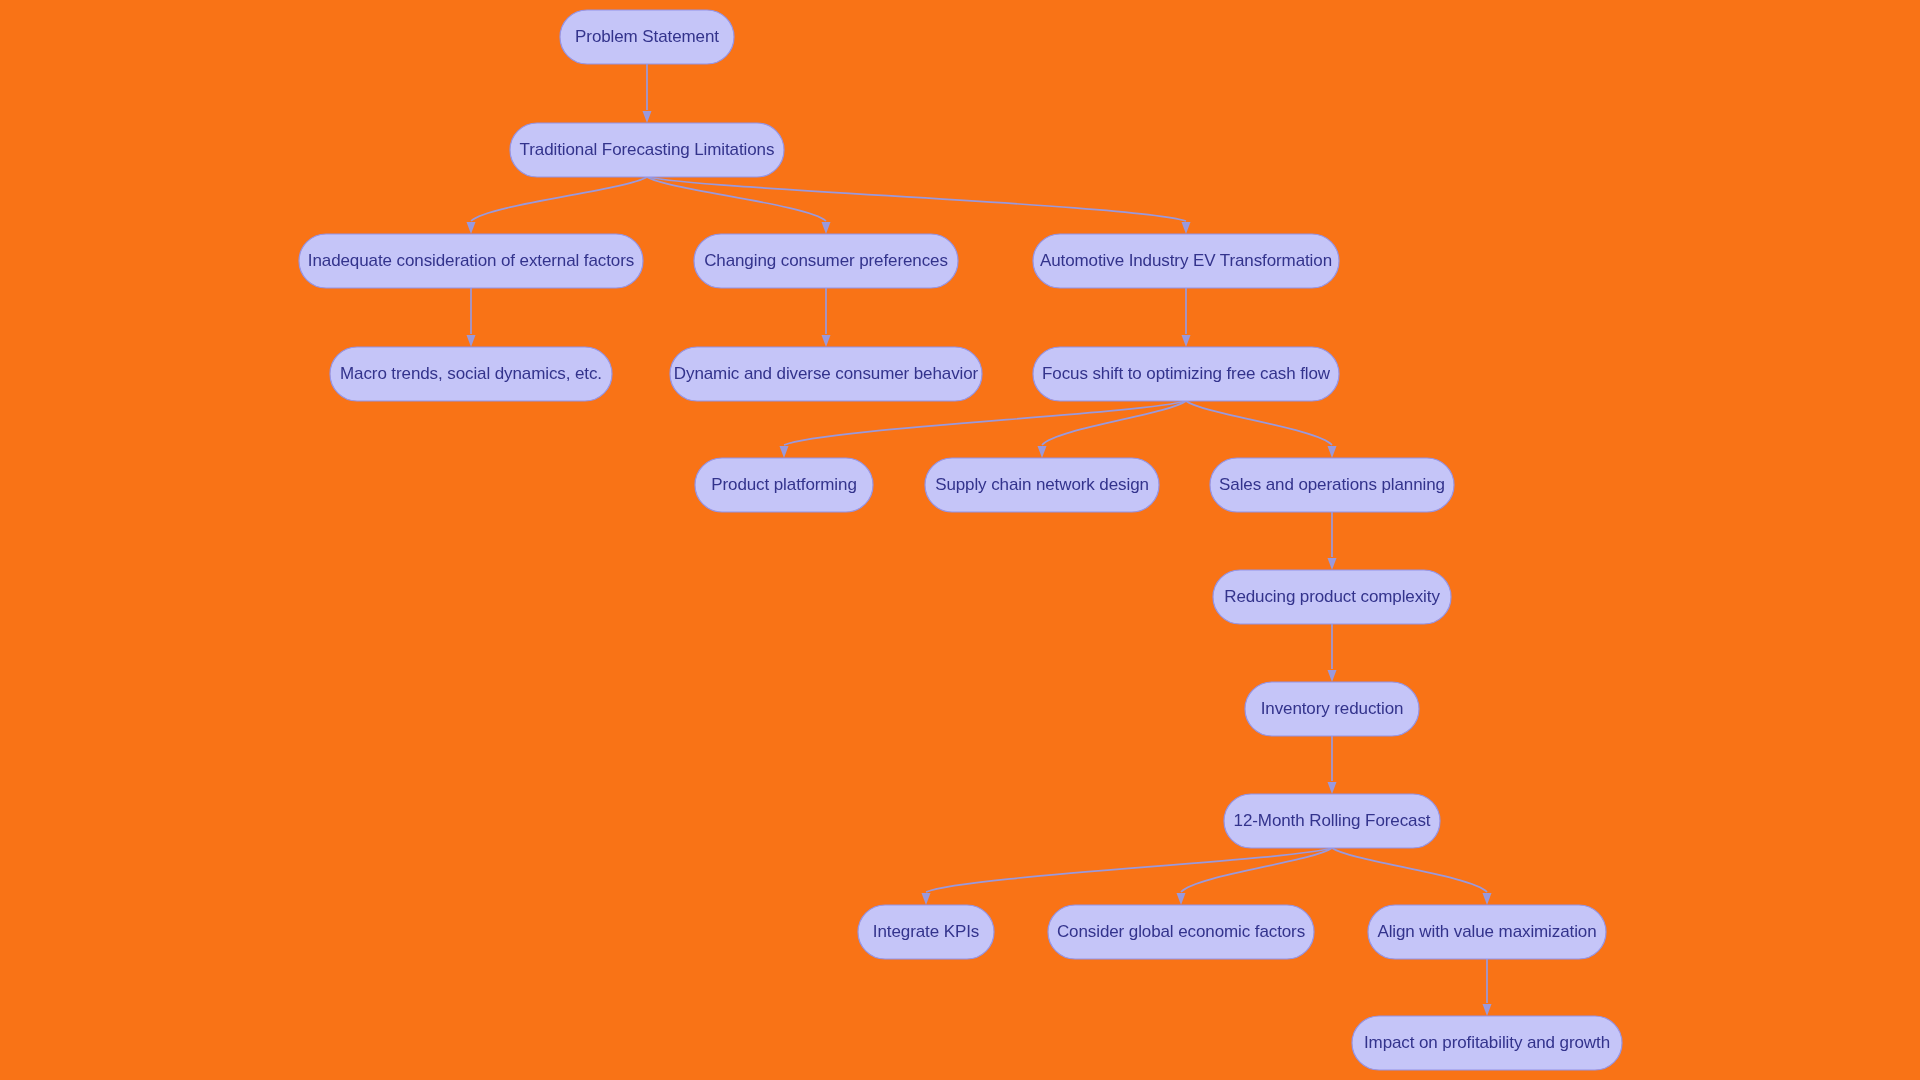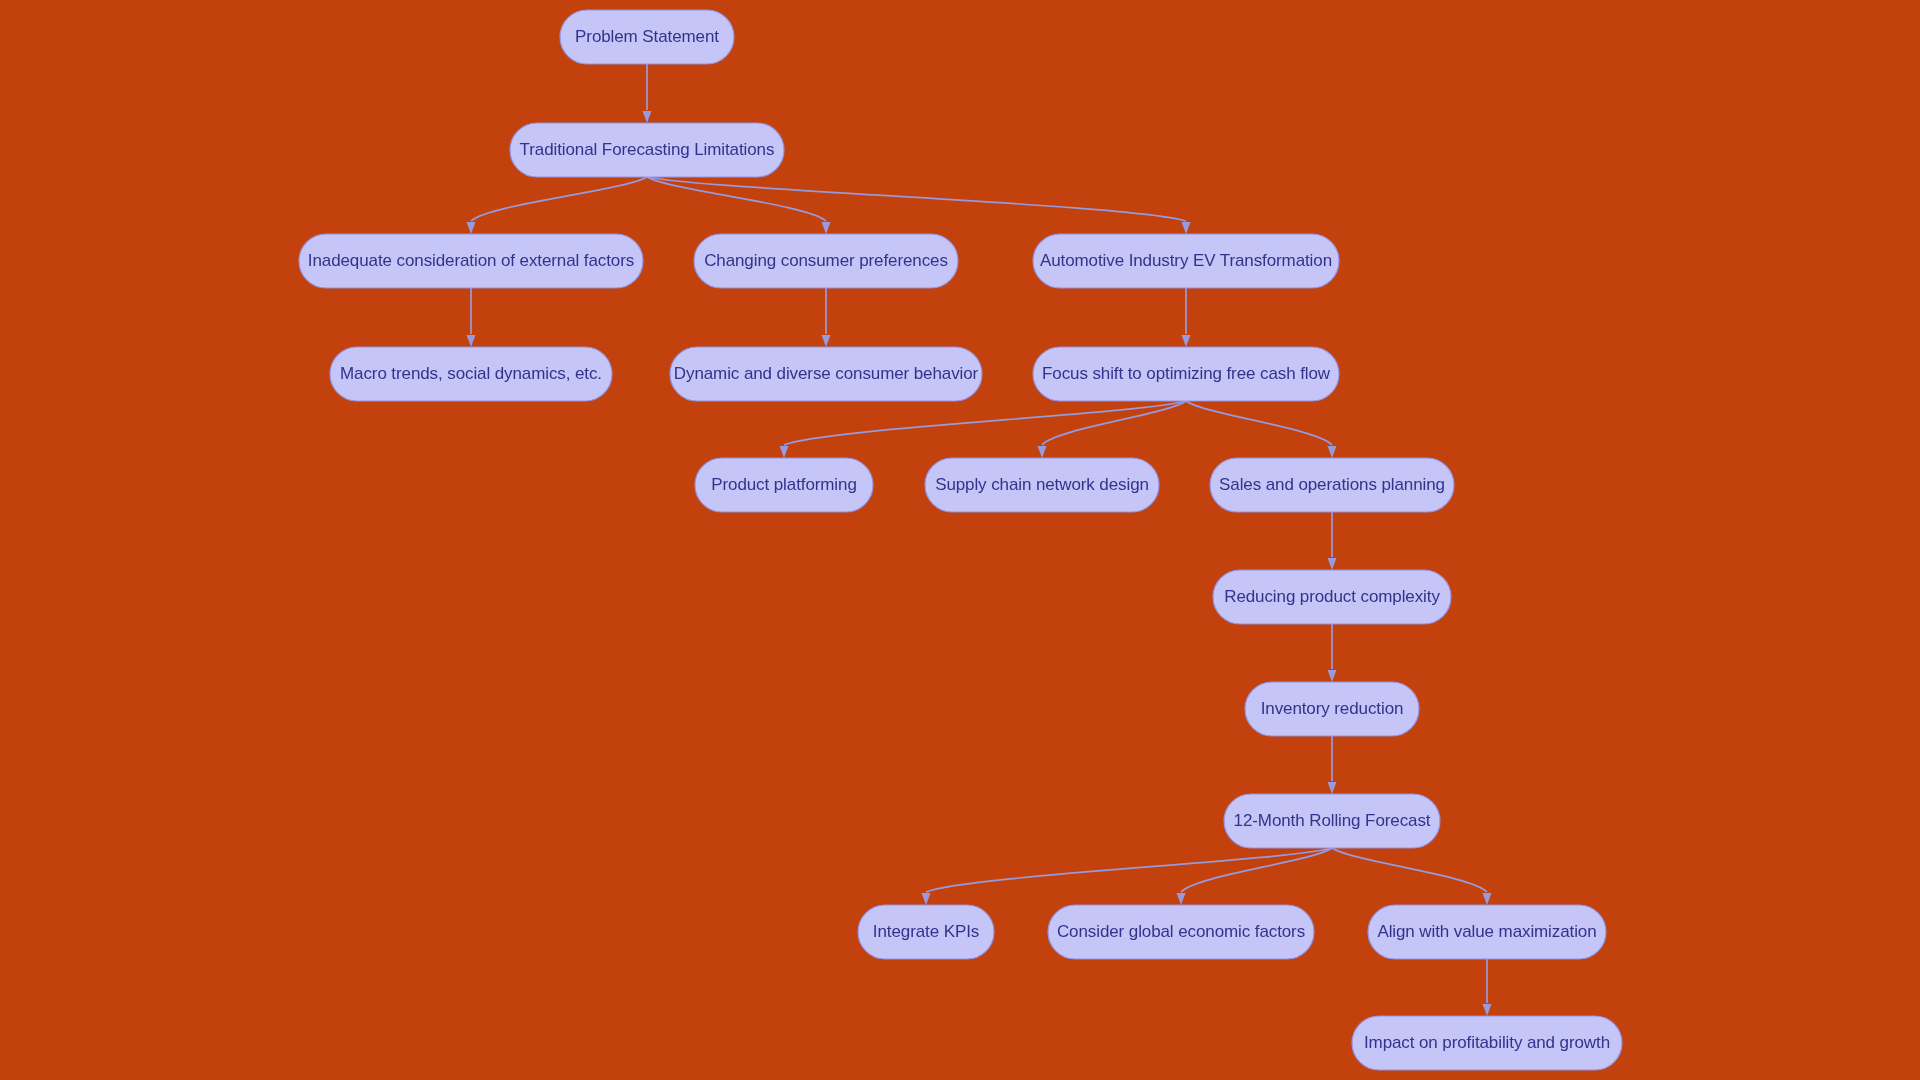--- a/index.html
+++ b/index.html
@@ -10,21 +10,21 @@
   body {
     width: 1920px;
     height: 1080px;
     font-family: "Liberation Sans", sans-serif;
     overflow: hidden;
   }
   #flowchart-root {
     position: relative;
     width: 1920px;
     height: 1080px;
-    background: #c2410c;
+    background: #f97316;
   }
   #flow-svg {
     display: block;
     width: 1920px;
     height: 1080px;
   }
   .node-shape {
     stroke-width: 1.2px;
   }
   .node-label {

